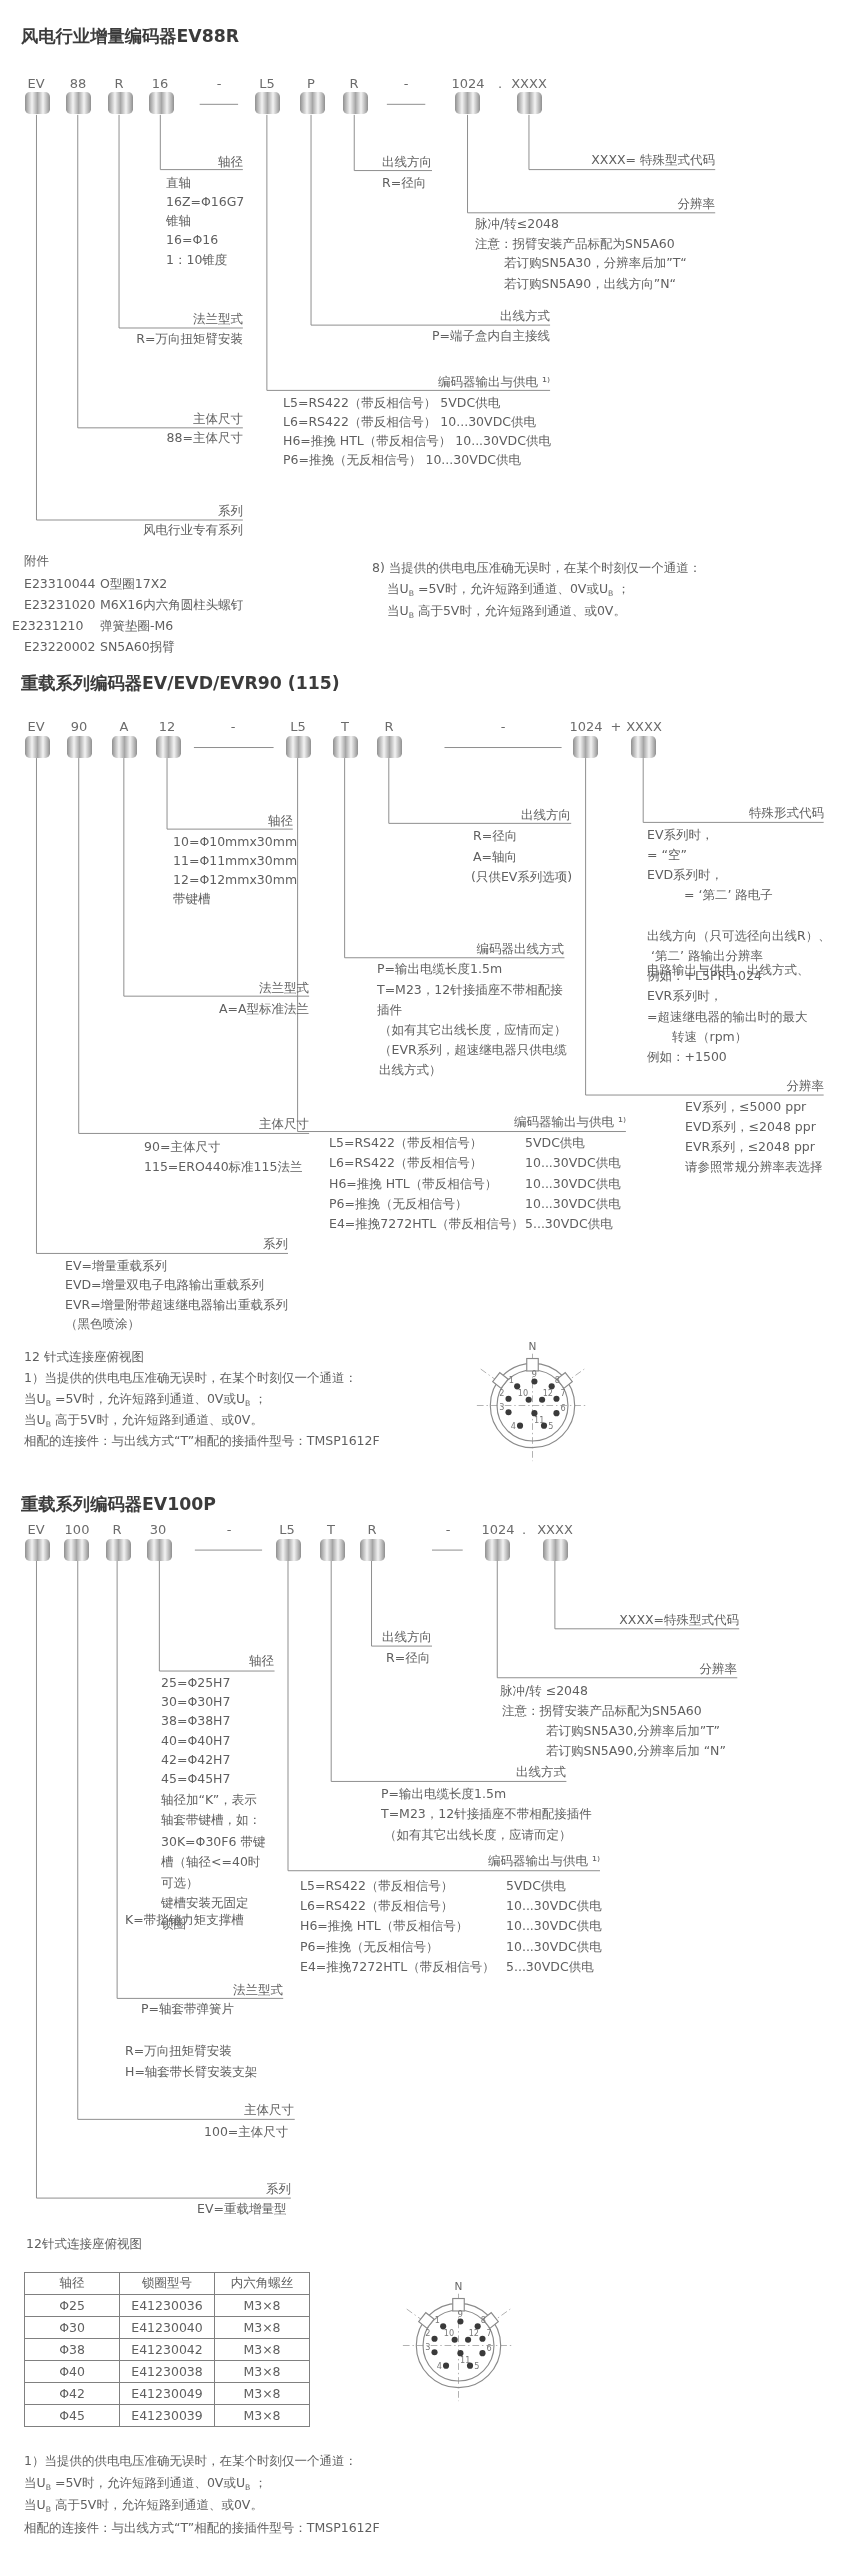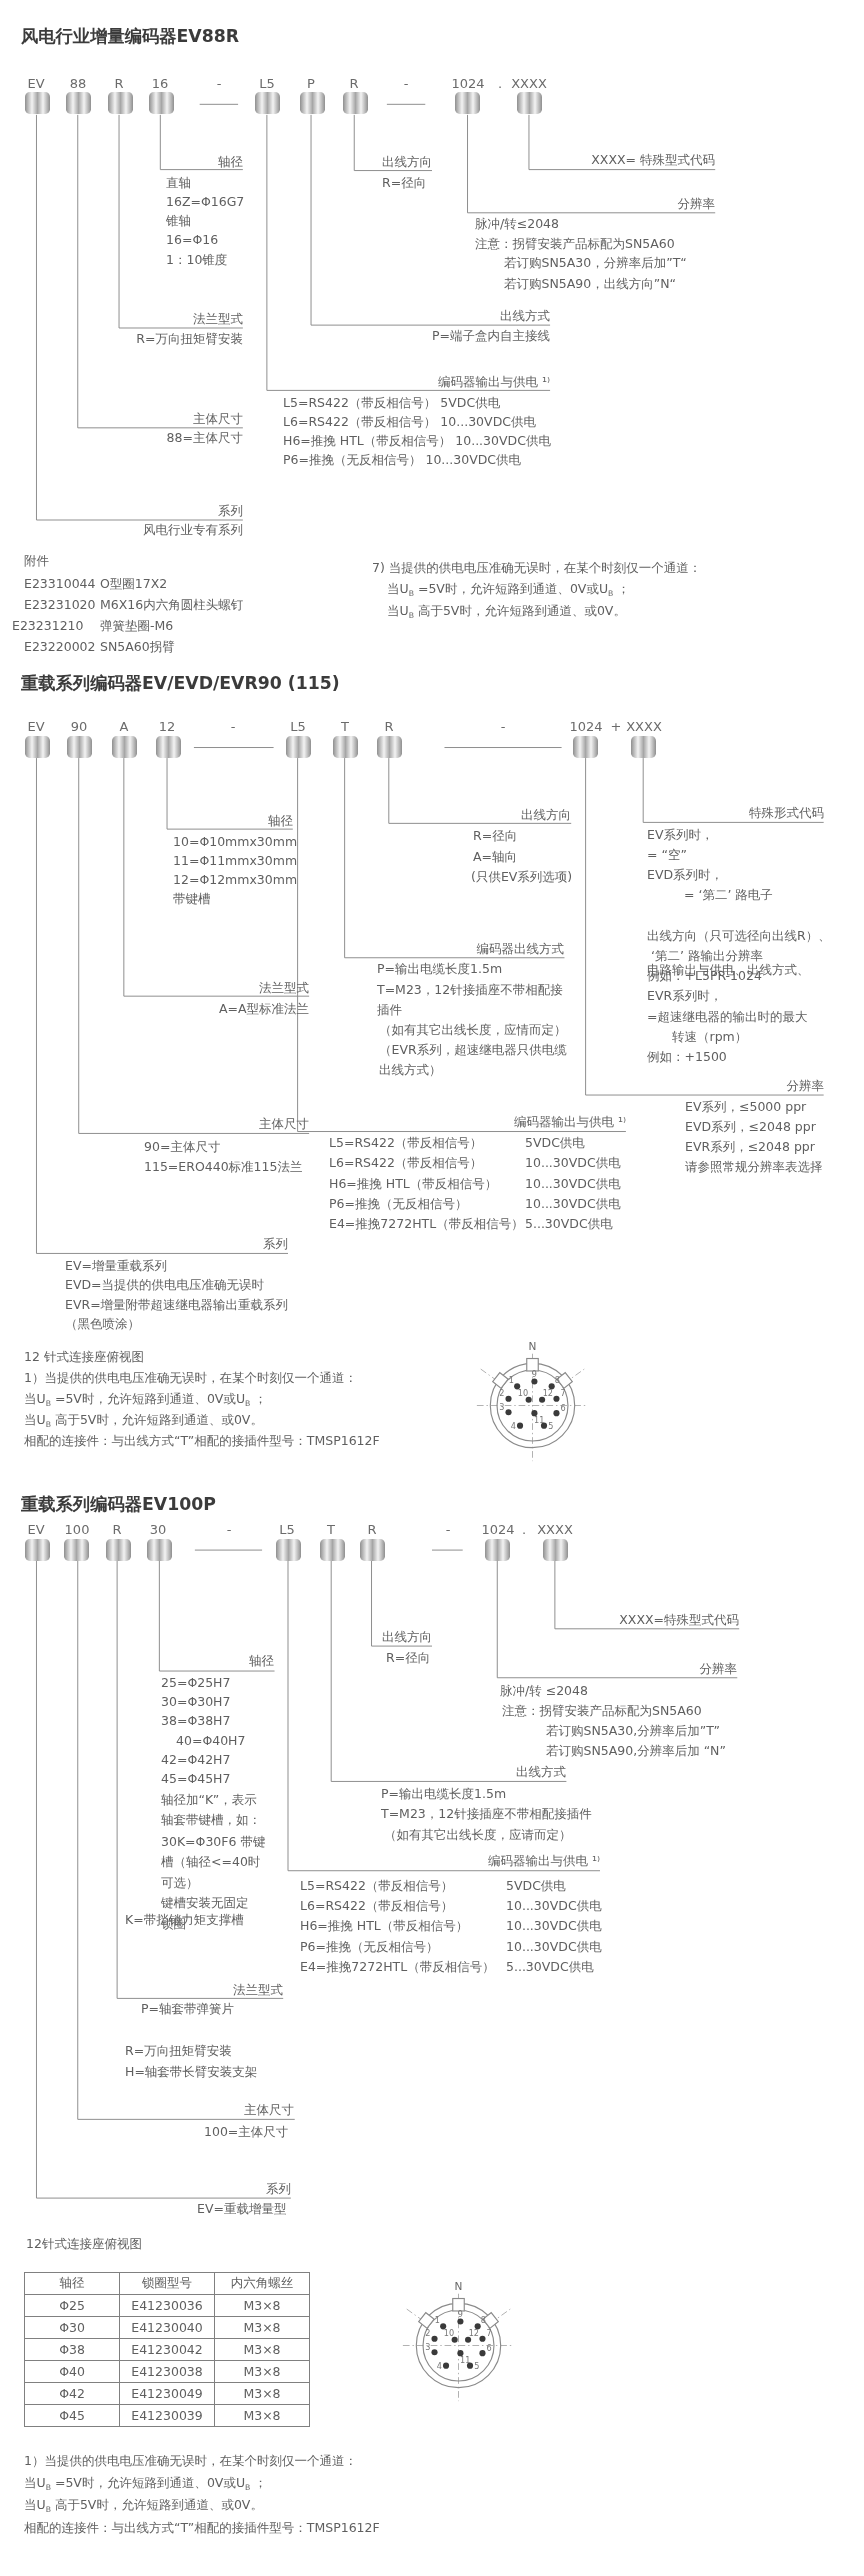--- a/index.html
+++ b/index.html
@@ -133,21 +133,21 @@
   <div class="t" style="left:24px;top:553px">附件</div>
   <div class="t" style="left:24px;top:576px">E23310044</div>
   <div class="t" style="left:100px;top:576px">O型圈17X2</div>
   <div class="t" style="left:24px;top:597px">E23231020</div>
   <div class="t" style="left:100px;top:597px">M6X16内六角圆柱头螺钉</div>
   <div class="t" style="left:12px;top:618px">E23231210</div>
   <div class="t" style="left:100px;top:618px">弹簧垫圈-M6</div>
   <div class="t" style="left:24px;top:639px">E23220002</div>
   <div class="t" style="left:100px;top:639px">SN5A60拐臂</div>
 
-  <div class="t" style="left:372px;top:560px">7) 当提供的供电电压准确无误时，在某个时刻仅一个通道：</div>
+  <div class="t" style="left:372px;top:560px">8) 当提供的供电电压准确无误时，在某个时刻仅一个通道：</div>
   <div class="t" style="left:387px;top:581px">
     <span>当U</span><span class="sub">B</span><span> =5V时，允许短路到通道、0V或U</span><span class="sub">B</span><span> ；</span>
   </div>
   <div class="t" style="left:387px;top:603px">
     <span>当U</span><span class="sub">B</span><span> 高于5V时，允许短路到通道、或0V。</span>
   </div>
 
   <div class="t title" style="left:21px;top:676px">重载系列编码器EV/EVD/EVR90 (115)</div>
 
   <div class="t codelbl" style="left:36px;top:719px">EV</div>
@@ -226,21 +226,21 @@
   <div class="t" style="left:525px;top:1196px">10...30VDC供电</div>
   <div class="t" style="left:329px;top:1216px">E4=推挽7272HTL（带反相信号）</div>
   <div class="t" style="left:525px;top:1216px">5...30VDC供电</div>
 
   <div class="t cat" style="right:555px;top:1116px">主体尺寸</div>
   <div class="t" style="left:144px;top:1139px">90=主体尺寸</div>
   <div class="t" style="left:144px;top:1159px">115=ERO440标准115法兰</div>
 
   <div class="t cat" style="right:576px;top:1236px">系列</div>
   <div class="t" style="left:65px;top:1258px">EV=增量重载系列</div>
-  <div class="t" style="left:65px;top:1277px">EVD=当提供的供电电压准确无误时</div>
+  <div class="t" style="left:65px;top:1277px">EVD=增量双电子电路输出重载系列</div>
   <div class="t" style="left:65px;top:1297px">EVR=增量附带超速继电器输出重载系列</div>
   <div class="t" style="left:65px;top:1316px">（黑色喷涂）</div>
 
   <div class="t" style="left:24px;top:1349px">12 针式连接座俯视图</div>
   <div class="t" style="left:24px;top:1370px">1）当提供的供电电压准确无误时，在某个时刻仅一个通道：</div>
   <div class="t" style="left:24px;top:1391px">
     <span>当U</span><span class="sub">B</span><span> =5V时，允许短路到通道、0V或U</span><span class="sub">B</span><span> ；</span>
   </div>
   <div class="t" style="left:24px;top:1412px">
     <span>当U</span><span class="sub">B</span><span> 高于5V时，允许短路到通道、或0V。</span>
@@ -310,21 +310,21 @@
   <div class="codebox" style="left:276px;top:1539px"></div>
   <div class="codebox" style="left:320px;top:1539px"></div>
   <div class="codebox" style="left:360px;top:1539px"></div>
   <div class="codebox" style="left:485px;top:1539px"></div>
   <div class="codebox" style="left:543px;top:1539px"></div>
 
   <div class="t cat" style="right:590px;top:1653px">轴径</div>
   <div class="t" style="left:161px;top:1675px">25=Φ25H7</div>
   <div class="t" style="left:161px;top:1694px">30=Φ30H7</div>
   <div class="t" style="left:161px;top:1713px">38=Φ38H7</div>
-  <div class="t" style="left:176px;top:1733px">40=Φ40H7</div>
+  <div class="t" style="left:161px;top:1733px">40=Φ40H7</div>
   <div class="t" style="left:161px;top:1752px">42=Φ42H7</div>
   <div class="t" style="left:161px;top:1771px">45=Φ45H7</div>
   <div class="t" style="left:161px;top:1792px">轴径加“K”，表示</div>
   <div class="t" style="left:161px;top:1812px">轴套带键槽，如：</div>
   <div class="t" style="left:161px;top:1834px">30K=Φ30F6 带键</div>
   <div class="t" style="left:161px;top:1854px">槽（轴径&lt;=40时</div>
   <div class="t" style="left:161px;top:1875px">可选）</div>
   <div class="t" style="left:161px;top:1895px">键槽安装无固定</div>
   <div class="t" style="left:161px;top:1916px">锁圈</div>
 

